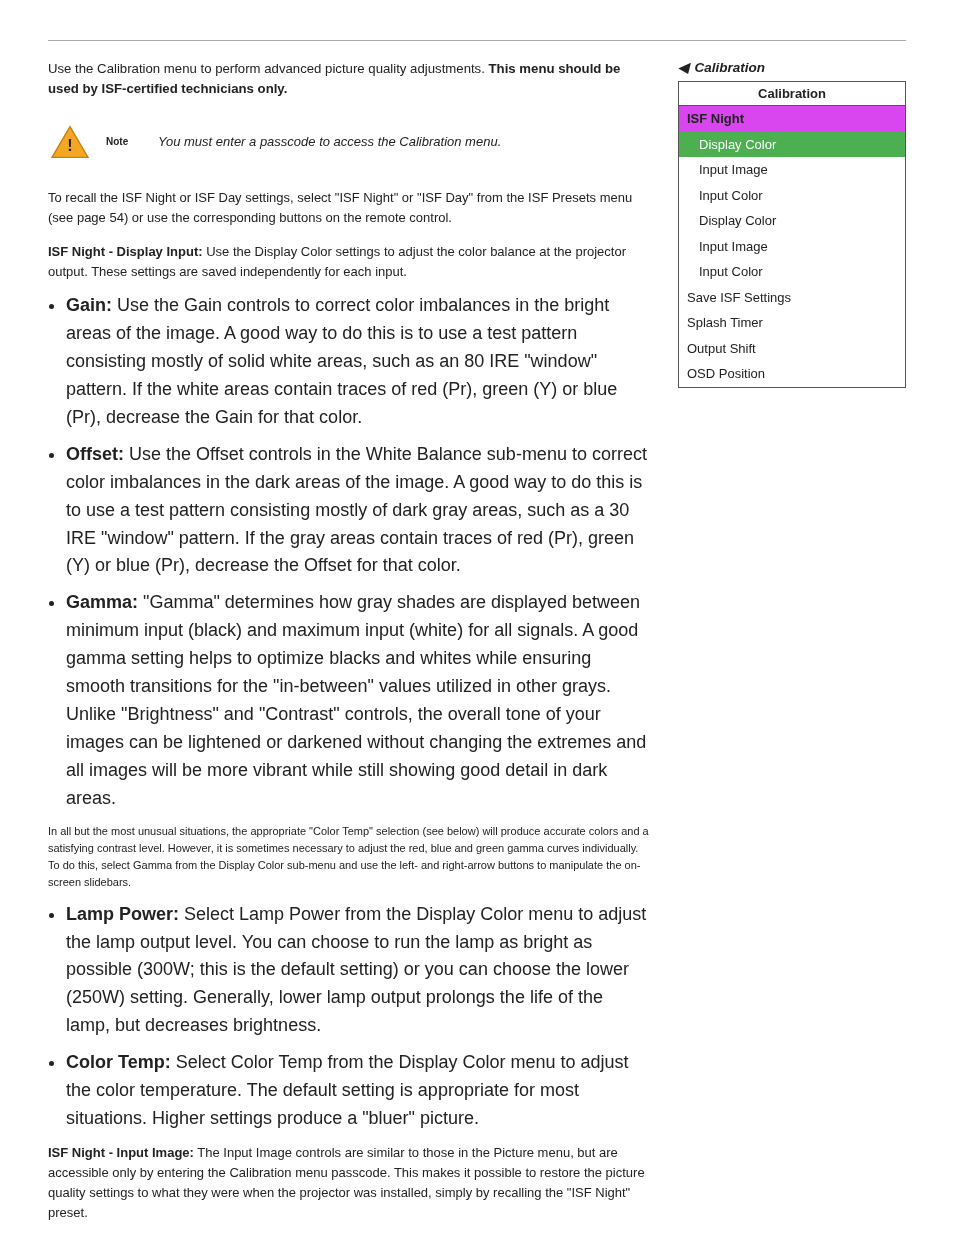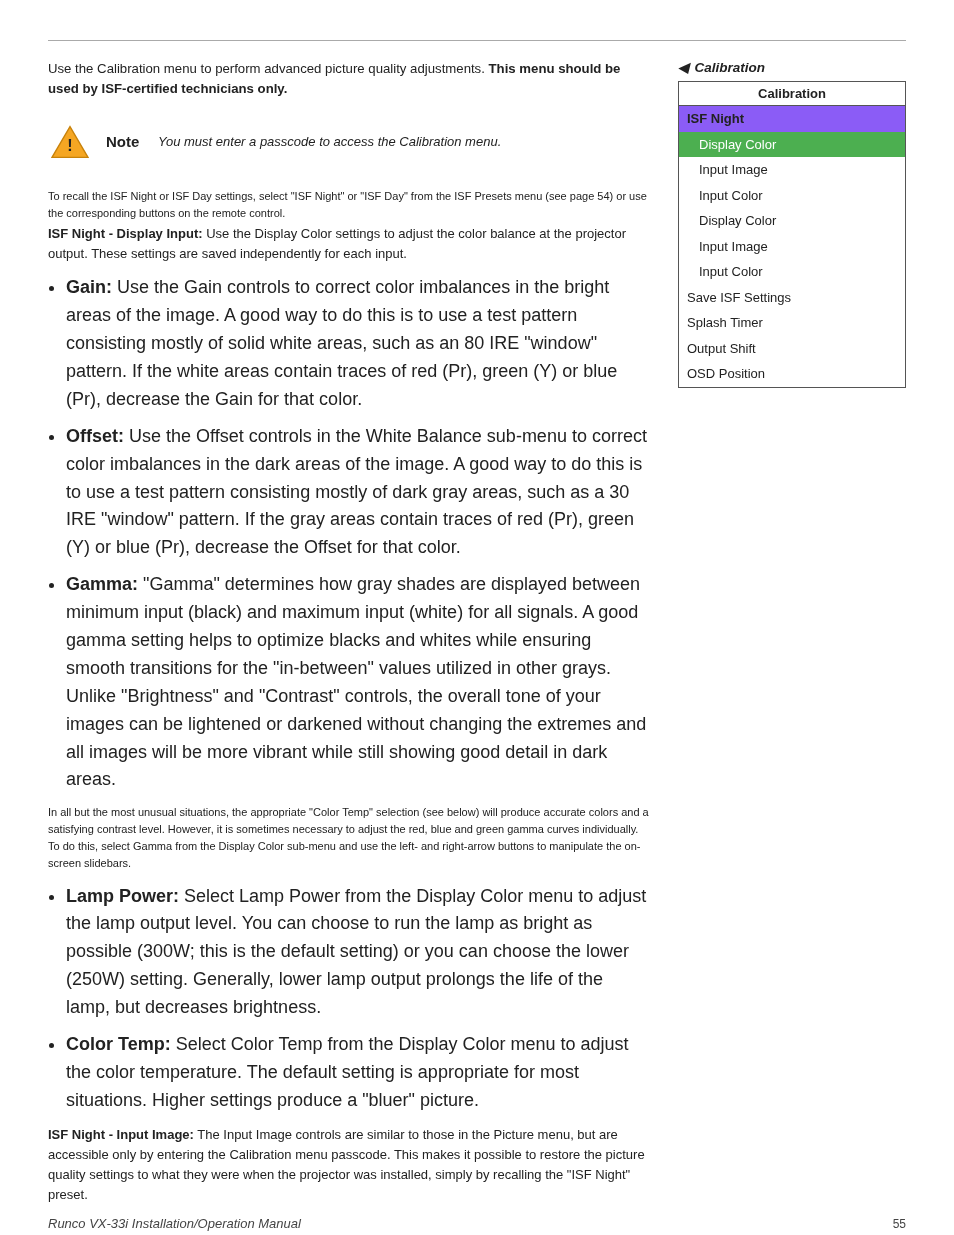--- a/index.html
+++ b/index.html
@@ -63,34 +63,34 @@
       width: 44px;
       height: 44px;
       flex-shrink: 0;
       display: flex;
       align-items: center;
       justify-content: center;
     }
 
     .note-label {
       font-weight: bold;
-      font-size: 15px;
+      font-size: 10px;
       min-width: 38px;
     }
 
     .note-text {
       font-style: italic;
       font-size: 13px;
       line-height: 1.5;
     }
 
     .recall-text {
-      font-size: 11px;
-      line-height: 1.55;
-      margin-bottom: 2px;
+      font-size: 13px;
+      line-height: 1.55;
+      margin-bottom: 14px;
     }
 
     .section-intro {
       font-size: 13px;
       line-height: 1.55;
       margin-bottom: 10px;
     }
 
     .bullet-list {
       margin-left: 18px;
@@ -142,21 +142,21 @@
     .menu-item {
       font-size: 13px;
       padding: 3px 12px;
       line-height: 1.5;
       color: #222;
     }
 
     .menu-item.section-label {
       font-weight: bold;
       padding-left: 8px;
-      background: #8b5cf6;
+      background: #d946ef;
     }
 
     .menu-item.sub-item {
       padding-left: 20px;
       font-weight: normal;
     }
 
     .menu-item.highlighted {
       background: #4caf50;
       color: #fff;

